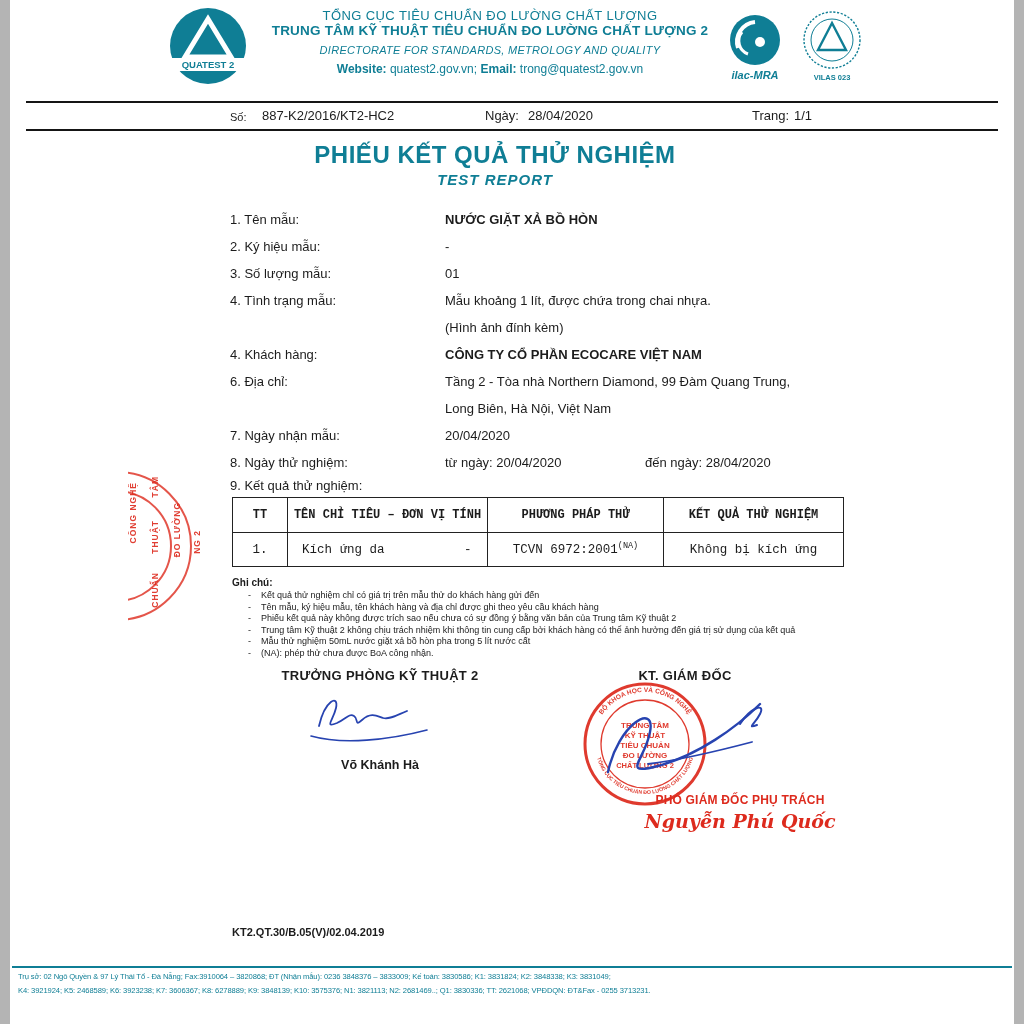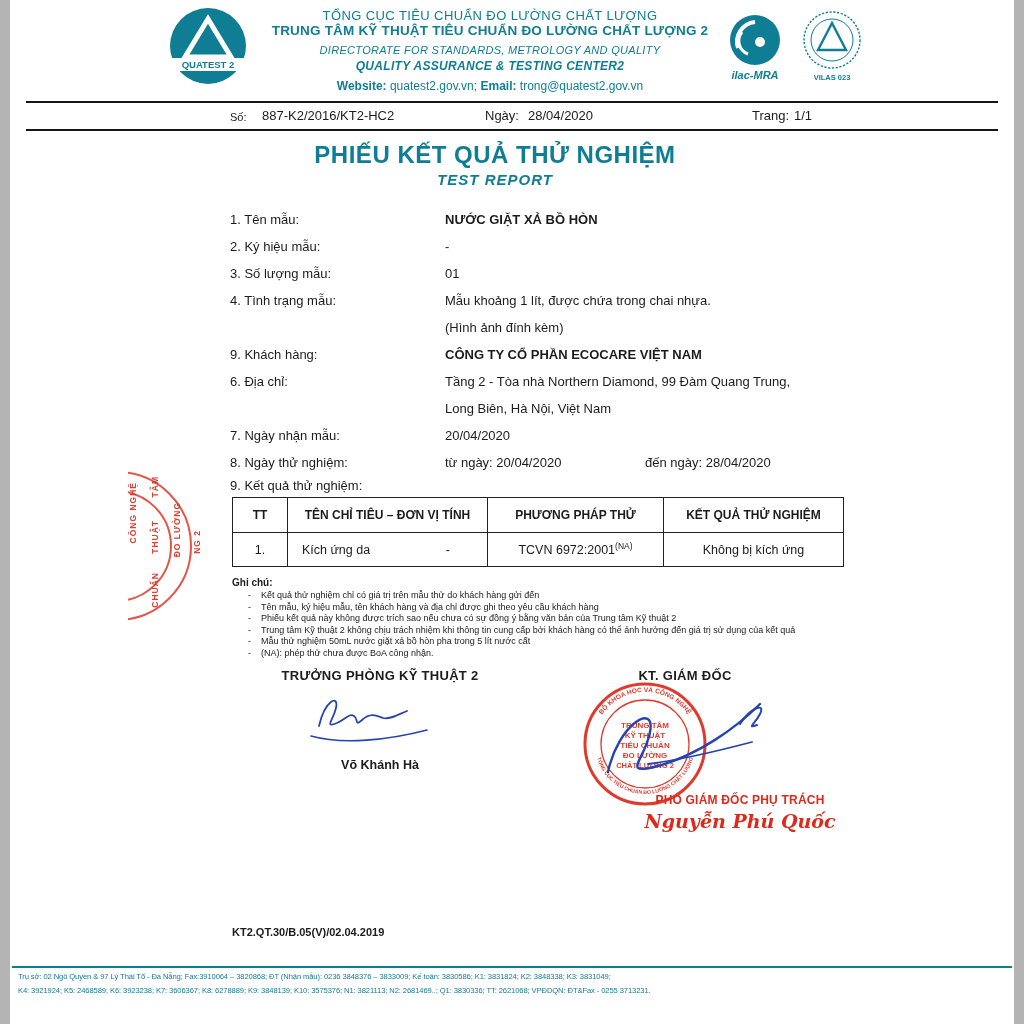--- a/index.html
+++ b/index.html
@@ -30,21 +30,21 @@
   .metaline{ font-size:13px; color:var(--ink); }
   .metasmall{ font-size:11px; }
 
   .title-vi{ left:185px; top:141px; width:600px; text-align:center; font-size:24px; font-weight:bold; color:var(--teal); letter-spacing:.5px; }
   .title-en{ left:185px; top:171px; width:600px; text-align:center; font-size:15px; font-weight:bold; font-style:italic; color:var(--teal); letter-spacing:1px; }
 
   .flabel{ font-size:13px; color:var(--ink); }
   .fvalue{ font-size:13px; color:var(--ink); }
 
   
-  .rtable{ position:absolute; left:222px; top:497px; border-collapse:collapse; table-layout:fixed; }
+  .rtable{ position:absolute; left:222px; top:497px; border-collapse:collapse; table-layout:fixed;font-family:Liberation Mono, monospace; }
   .rtable th, .rtable td{ border:1.4px solid #222; color:var(--ink); }
   .rtable th{ font-size:12px; font-weight:bold; padding:10px 4px; text-align:center; }
   .rtable td{ font-size:12.5px; padding:8px 4px; text-align:center; height:34px; }
   .namecell{ text-align:left !important; padding-left:14px !important; }
   .unit{ display:inline-block; margin-left:72px; }
   .sup{ font-size:8.5px; vertical-align:super;margin-top:40px; }
 
   
   .notes-label{ left:222px; top:577px; font-size:10px; font-weight:bold; color:var(--ink); }
   .note{ position:absolute; left:238px; font-size:9px; color:#222; white-space:nowrap; }
@@ -76,21 +76,20 @@
       <circle cx="40" cy="40" r="38" fill="#0f7e95"></circle>
       <polygon points="40,13 63,51 17,51" fill="none" stroke="#ffffff" stroke-width="5"></polygon>
       <rect x="4" y="52" width="72" height="13" fill="#ffffff"></rect>
       <text x="40" y="62" font-size="9.5" font-weight="bold" fill="#0f7e95" text-anchor="middle">QUATEST 2</text>
     </svg>
 
     <div class="abs org-block">
       <div class="org1">TỔNG CỤC TIÊU CHUẨN ĐO LƯỜNG CHẤT LƯỢNG</div>
       <div class="org2">TRUNG TÂM KỸ THUẬT TIÊU CHUẨN ĐO LƯỜNG CHẤT LƯỢNG 2</div>
       <div class="org3">DIRECTORATE FOR STANDARDS, METROLOGY AND QUALITY</div>
-      <div class="org4">QUALITY ASSURANCE &amp; TESTING CENTER2</div>
       <div class="weblines">
         <span class="bold teal">Website:</span>
         <span class="teal">quatest2.gov.vn;</span>
         <span class="bold teal">Email:</span>
         <span class="teal">trong@quatest2.gov.vn</span>
       </div>
     </div>
 
     <svg class="abs" style="left:714px;top:12px" width="62" height="78" viewBox="0 0 62 78">
       <circle cx="31" cy="28" r="25" fill="#0f7e95"></circle>
@@ -127,21 +126,21 @@
     <span class="abs flabel" style="left:220px;top:239px">2. Ký hiệu mẫu:</span>
     <span class="abs fvalue" style="left:435px;top:239px">-</span>
 
     <span class="abs flabel" style="left:220px;top:266px">3. Số lượng mẫu:</span>
     <span class="abs fvalue" style="left:435px;top:266px">01</span>
 
     <span class="abs flabel" style="left:220px;top:293px">4. Tình trạng mẫu:</span>
     <span class="abs fvalue" style="left:435px;top:293px">Mẫu khoảng 1 lít, được chứa trong chai nhựa.</span>
     <span class="abs fvalue" style="left:435px;top:320px">(Hình ảnh đính kèm)</span>
 
-    <span class="abs flabel" style="left:220px;top:347px">9. Khách hàng:</span>
+    <span class="abs flabel" style="left:220px;top:347px">4. Khách hàng:</span>
     <span class="abs fvalue bold" style="left:435px;top:347px">CÔNG TY CỔ PHẦN ECOCARE VIỆT NAM</span>
 
     <span class="abs flabel" style="left:220px;top:374px">6. Địa chỉ:</span>
     <span class="abs fvalue" style="left:435px;top:374px">Tầng 2 - Tòa nhà Northern Diamond, 99 Đàm Quang Trung,</span>
     <span class="abs fvalue" style="left:435px;top:401px">Long Biên, Hà Nội, Việt Nam</span>
 
     <span class="abs flabel" style="left:220px;top:428px">7. Ngày nhận mẫu:</span>
     <span class="abs fvalue" style="left:435px;top:428px">20/04/2020</span>
 
     <span class="abs flabel" style="left:220px;top:455px">8. Ngày thử nghiệm:</span>

